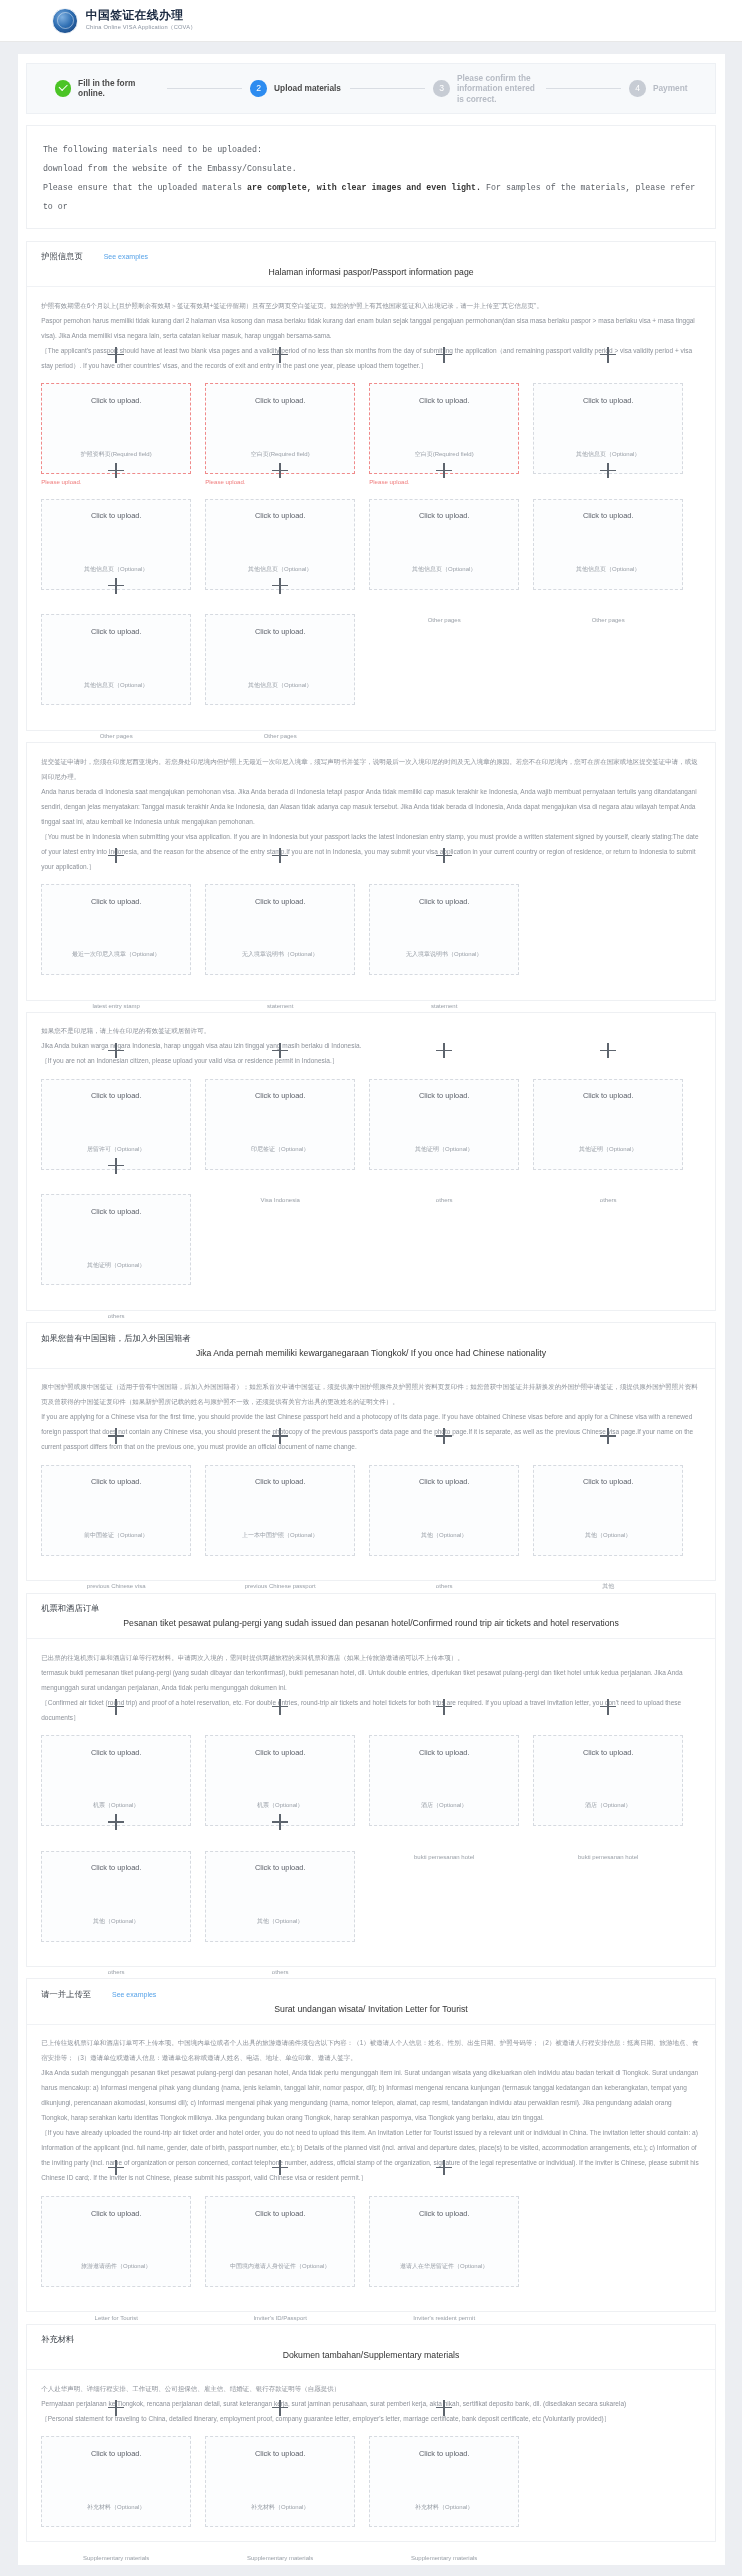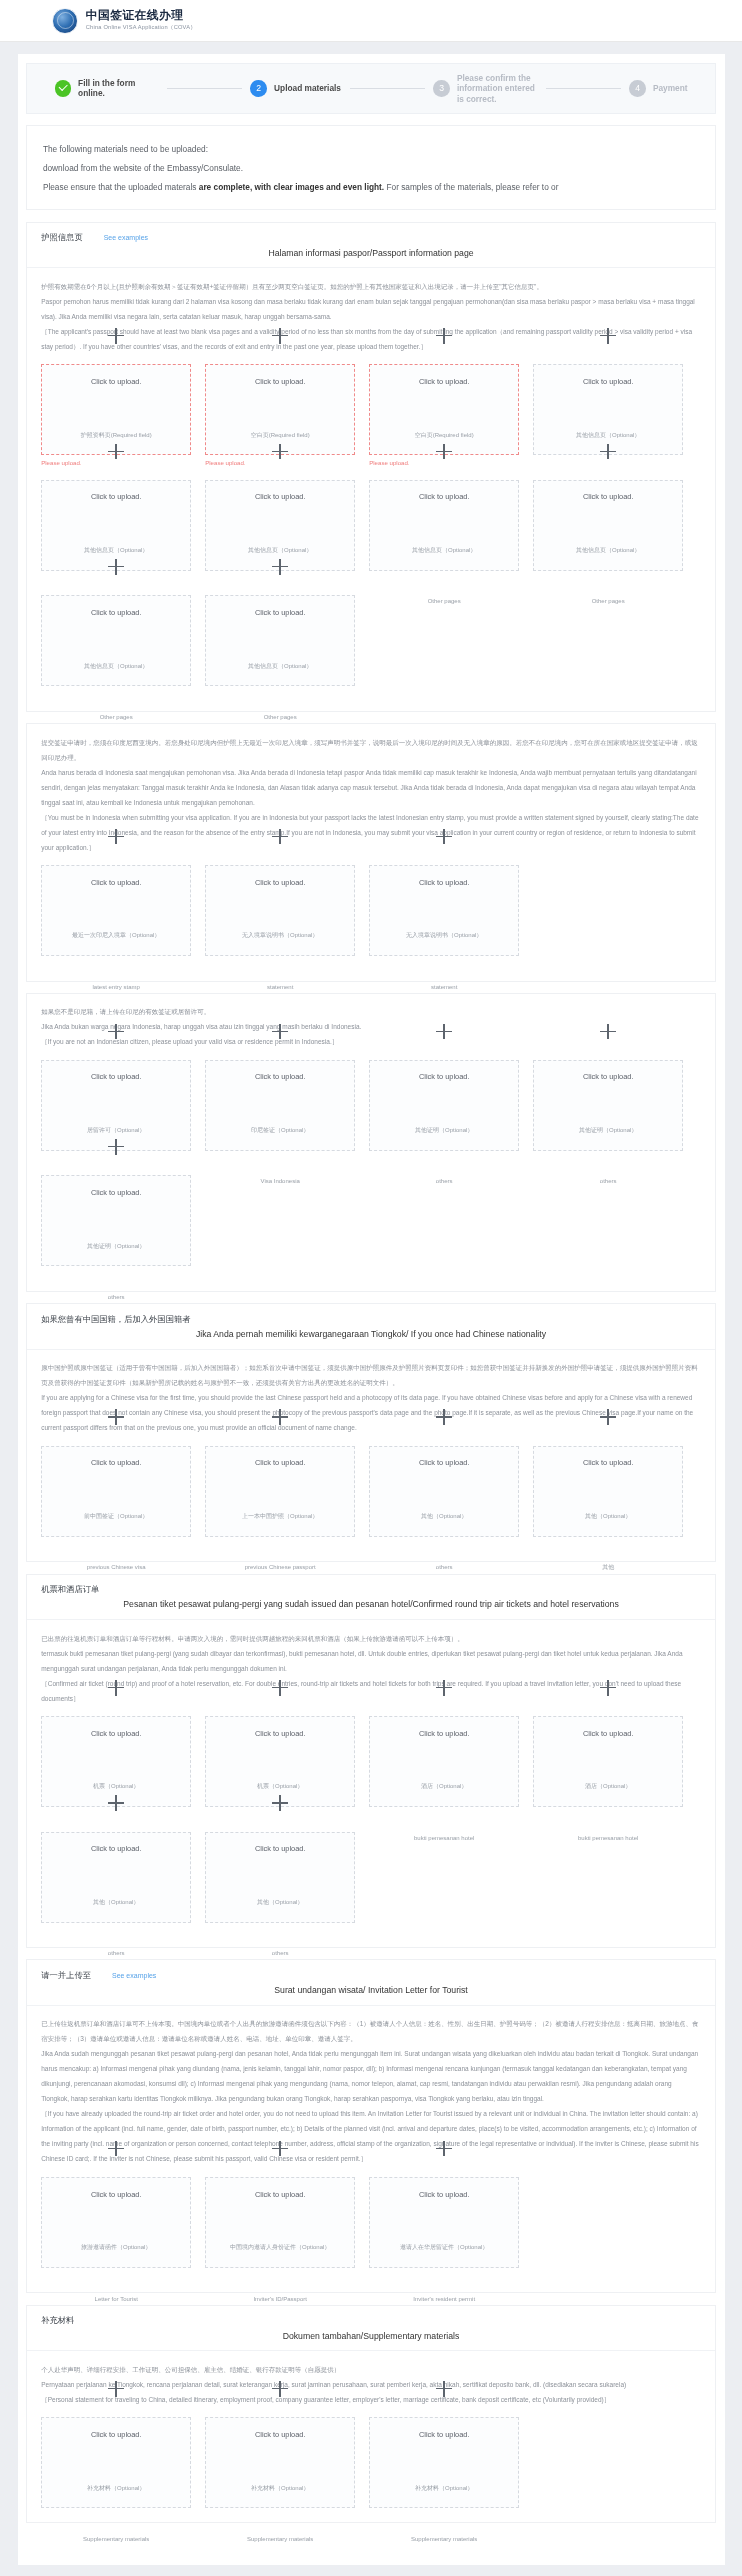--- a/index.html
+++ b/index.html
@@ -70,21 +70,21 @@
   .step-label { font-size: 8.3px; line-height: 10.5px; color: #4a4a4a; max-width: 80px; font-weight: bold; }
   .step.muted .step-label { color: #b6bbc4; }
   .step-line { width: 75px; height: 0.9px; background: #d9dde3; margin: 0 8.7px; flex: 0 0 auto; }
 
   
   .card {
     border: 0.9px solid #eef0f3;
     margin-top: 11.3px;
     background: #fff;
   }
-  .intro { padding: 14px 15.7px 12.2px; }
+  .intro { padding: 14px 15.7px 12.2px; font-family: Liberation Mono, monospace; }
   .intro p { font-size: 8.3px; line-height: 19px; color: #5a5f66; }
   .intro b { color: #333; font-weight: bold; }
 
   
   .section { border: 0.9px solid #eef0f3; margin-top: 11.3px; background: #fff; }
   .section-head { padding: 9.6px 14px 9.6px; border-bottom: 0.9px solid #f0f2f5; }
   .sec-title-cn { font-size: 8.3px; color: #3b4149; display: flex; align-items: baseline; gap: 21px; }
   .see-ex { color: #58a3e8; font-size: 7px; cursor: pointer; }
   .sec-title-en { font-size: 8.7px; color: #333; margin-top: 4.4px; text-align: center; }
   .section-body { padding: 10.5px 14px 14px; }

